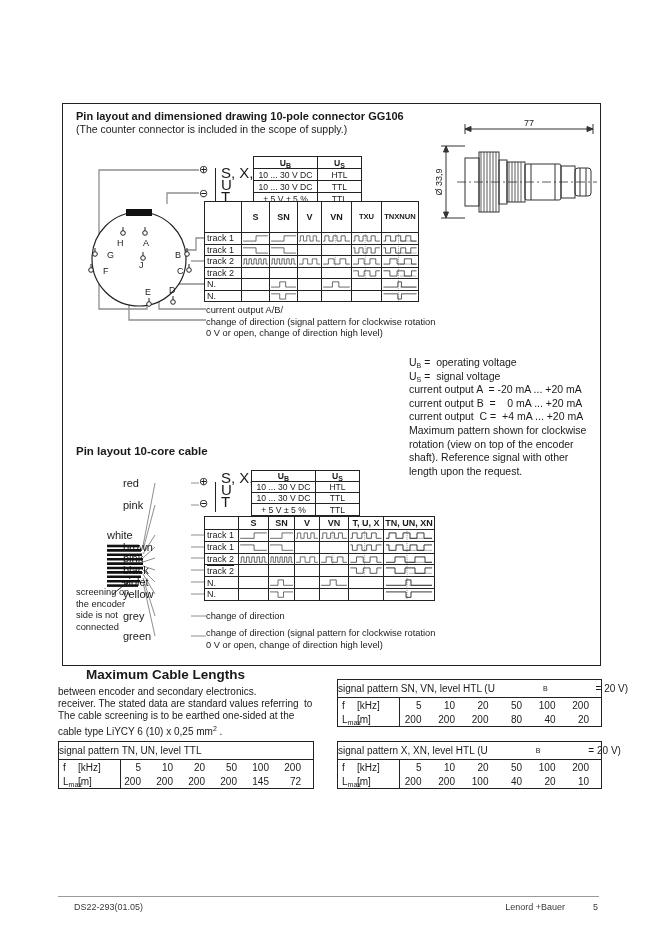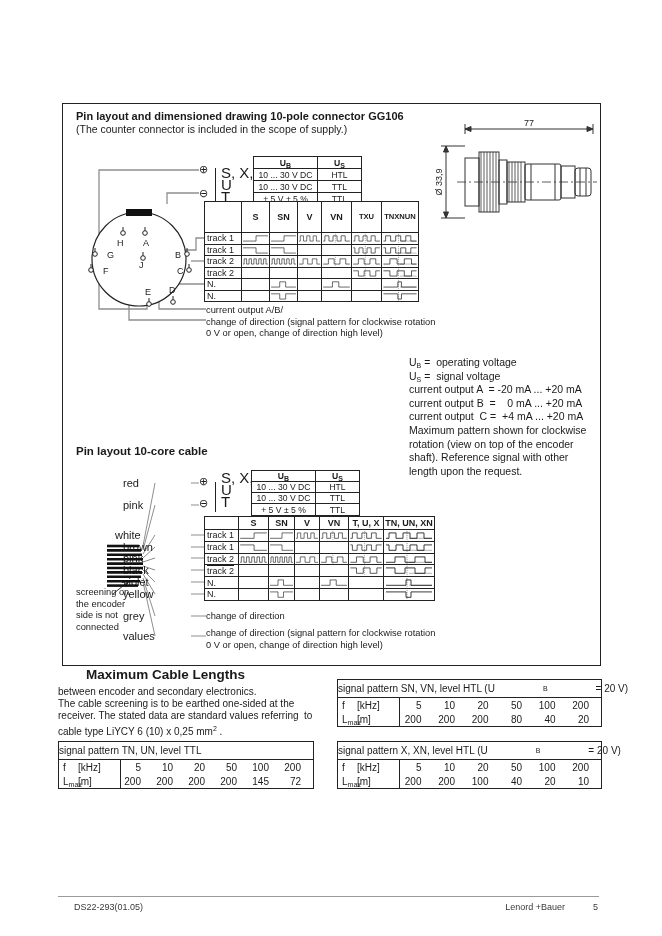--- a/index.html
+++ b/index.html
@@ -434,28 +434,28 @@
         <div class="c">HTL</div>
         <div class="c">10 ... 30 V DC</div>
         <div class="c">TTL</div>
         <div class="c last">+ 5 V ± 5 %</div>
         <div class="c last">TTL</div>
       </div>
 
     <div id="wires">
         <div class="wire" style="left: 60px; top: 373px;">red</div>
         <div class="wire" style="left: 60px; top: 395px;">pink</div>
-        <div class="wire" style="left: 52px; top: 425px;">white</div>
+        <div class="wire" style="left: 44px; top: 425px;">white</div>
         <div class="wire" style="left: 60px; top: 437px;">brown</div>
         <div class="wire" style="left: 60px; top: 448px;">pink</div>
         <div class="wire" style="left: 60px; top: 460px;">black</div>
         <div class="wire" style="left: 60px; top: 472px;">violet</div>
         <div class="wire" style="left: 60px; top: 484px;">yellow</div>
         <div class="wire" style="left: 60px; top: 506px;">grey</div>
-        <div class="wire" style="left: 60px; top: 526px;">values</div>
+        <div class="wire" style="left: 60px; top: 526px;">green</div>
       </div>
 
     <svg class="abs" style="left:42px;top:438px;" width="40" height="48" viewBox="0 0 40 48">
       <g stroke="#111" stroke-width="2.6">
         <line x1="2" y1="4" x2="34" y2="4"></line>
           <line x1="2" y1="8.4" x2="36" y2="8.4"></line>
         <line x1="2" y1="12.8" x2="37" y2="12.8"></line>
           <line x1="2" y1="17.2" x2="38" y2="17.2"></line>
         <line x1="2" y1="21.6" x2="38" y2="21.6"></line>
           <line x1="2" y1="26" x2="38" y2="26"></line>
@@ -672,22 +672,22 @@
         <div>connected</div>
       </div>
 
     <div class="abs note" style="left:143px;top:507px;" id="note-grey"><div>change of direction</div></div>
     <div class="abs note" style="left:143px;top:524px;" id="note-green"><div>change of direction (signal pattern for clockwise rotation</div><div>0 V or open, change of direction high level)</div></div>
   </div>
 
   <div class="abs" style="left:58px;top:667px;font-size:13.5px;font-weight:bold;padding-left:28px;">Maximum Cable Lengths</div>
   <div class="abs para" style="left:58px;top:686px;" id="para">
       <div><span>between encoder and secondary electronics.</span></div>
+      <div><span>receiver. The stated data are standard values referring  to</span></div>
       <div><span>The cable screening is to be earthed one-sided at the</span></div>
-      <div><span>receiver. The stated data are standard values referring  to</span></div>
       <div><span>cable type LiYCY 6 (10) x 0,25 mm</span><sup style="font-size: 7px;">2</sup><span> .</span></div>
     </div>
 
   <div class="ft" id="ft-0" style="left:58px;top:741px;width:254px;">
       <div class="ft-title"><span>signal pattern TN, UN, level TTL</span></div>
       <div class="ft-body" style="grid-template-columns: 62px repeat(6, 1fr);">
         <div class="ft-label">
           <span class="sym"><span><span>f</span></span></span>
           <span>[kHz]</span>
         </div>

